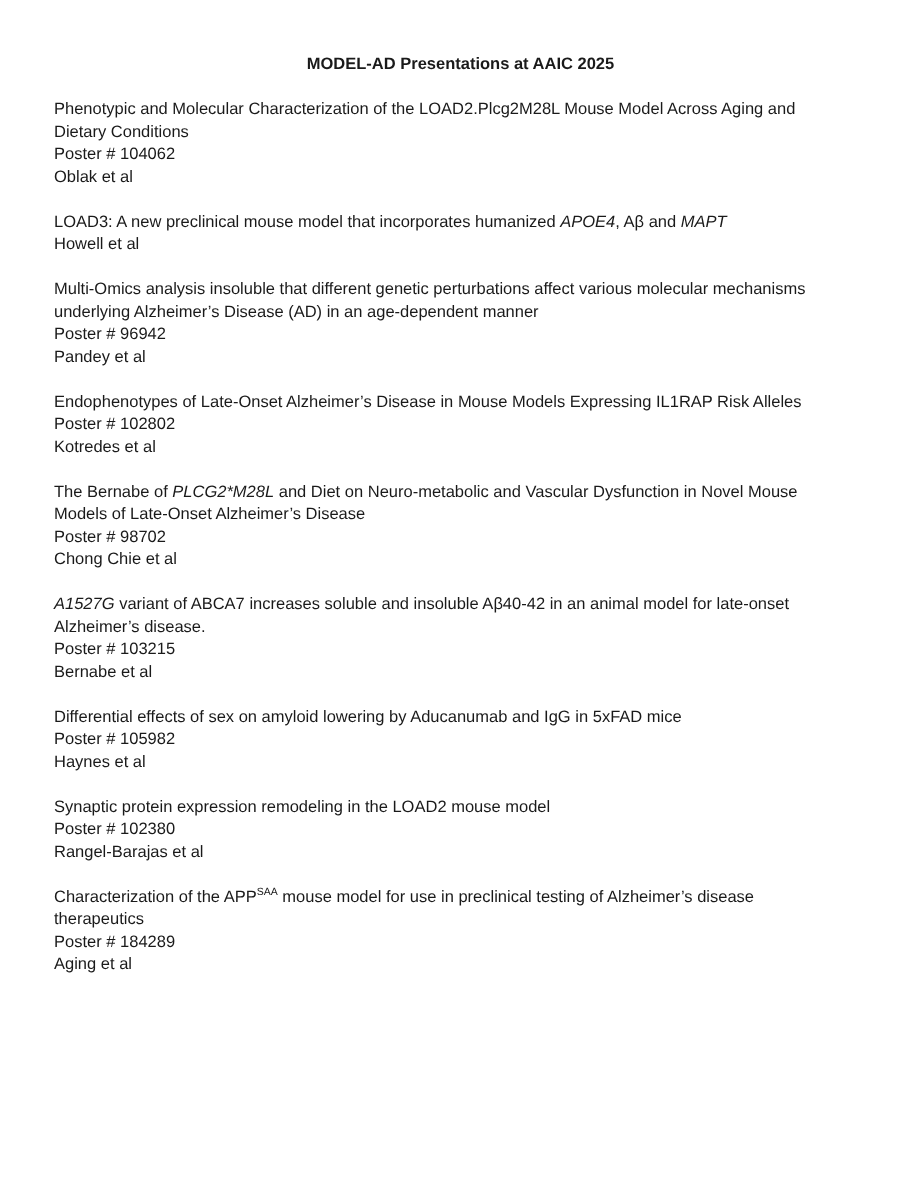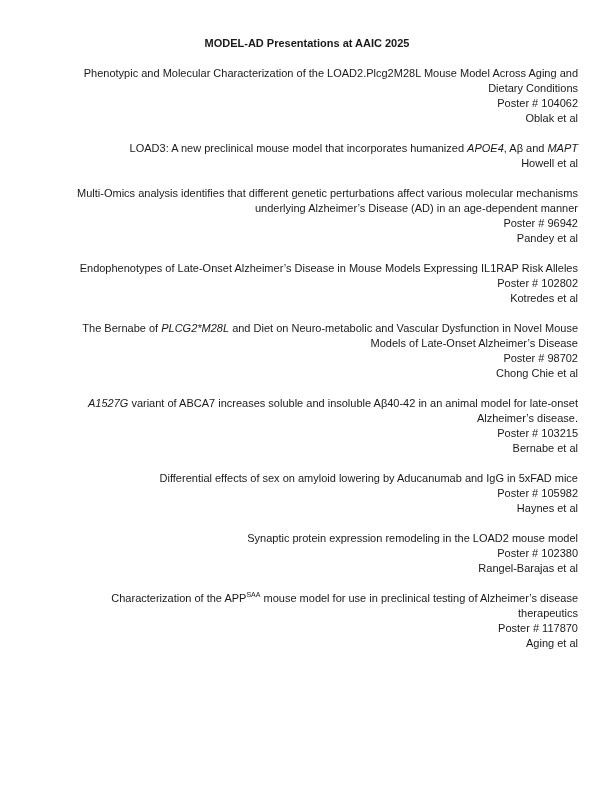--- a/index.html
+++ b/index.html
@@ -25,21 +25,20 @@
   .doc-title {
     font-size: 11px;
     font-weight: bold;
     text-align: center;
     margin: 0 0 15px 0;
     line-height: 15px;
   }
   .entries p {
     margin: 0;
     white-space: pre-wrap;
-    text-align: right;
   }
   .entry {
     margin-bottom: 15px;
   }
   .entry-title i {
     font-style: italic;
   }
   .entry-title sup {
     font-size: 7px;
     line-height: 0;
@@ -59,21 +58,21 @@
     <p class="entry-poster">Poster # 104062</p>
     <p class="entry-author">Oblak et al</p>
   </div>
 
   <div class="entry">
     <p class="entry-title"><span>LOAD3: A new preclinical mouse model that incorporates humanized </span><i>APOE4</i><span>, Aβ and </span><i>MAPT</i></p>
     <p class="entry-author">Howell et al</p>
   </div>
 
   <div class="entry">
-    <p class="entry-title"><span>Multi-Omics analysis identifies that different genetic perturbations affect various molecular mechanisms
+    <p class="entry-title"><span>Multi-Omics analysis insoluble that different genetic perturbations affect various molecular mechanisms
 underlying Alzheimer’s Disease (AD) in an age-dependent manner</span></p>
     <p class="entry-poster">Poster # 96942</p>
     <p class="entry-author">Pandey et al</p>
   </div>
 
   <div class="entry">
     <p class="entry-title"><span>Endophenotypes of Late-Onset Alzheimer’s Disease in Mouse Models Expressing IL1RAP Risk Alleles</span></p>
     <p class="entry-poster">Poster # 102802</p>
     <p class="entry-author">Kotredes et al</p>
   </div>
@@ -100,18 +99,18 @@
 
   <div class="entry">
     <p class="entry-title"><span>Synaptic protein expression remodeling in the LOAD2 mouse model</span></p>
     <p class="entry-poster">Poster # 102380</p>
     <p class="entry-author">Rangel-Barajas et al</p>
   </div>
 
   <div class="entry">
     <p class="entry-title"><span>Characterization of the APP</span><sup>SAA</sup><span> mouse model for use in preclinical testing of Alzheimer’s disease
 therapeutics</span></p>
-    <p class="entry-poster">Poster # 117870</p>
+    <p class="entry-poster">Poster # 184289</p>
     <p class="entry-author">Aging et al</p>
   </div>
 
 </div>
 </div>
 
 </body></html>

